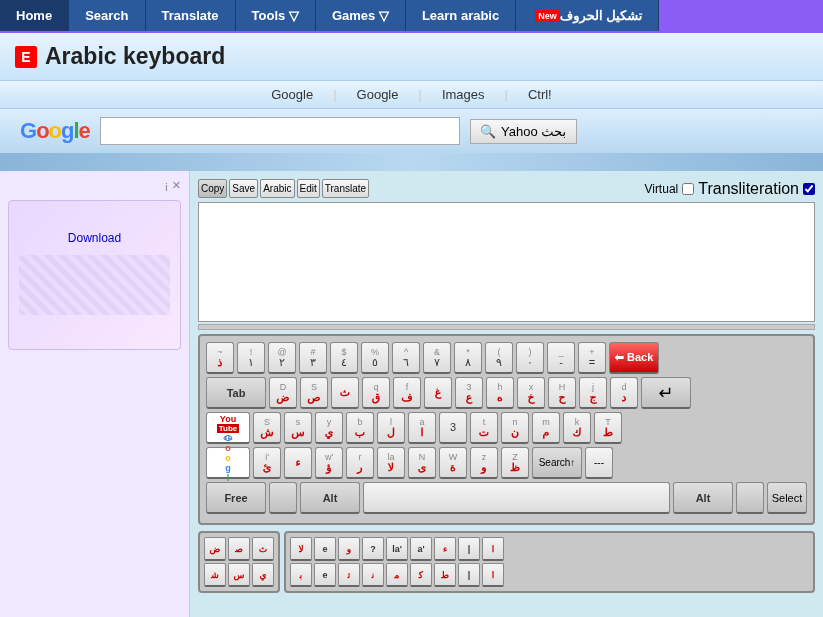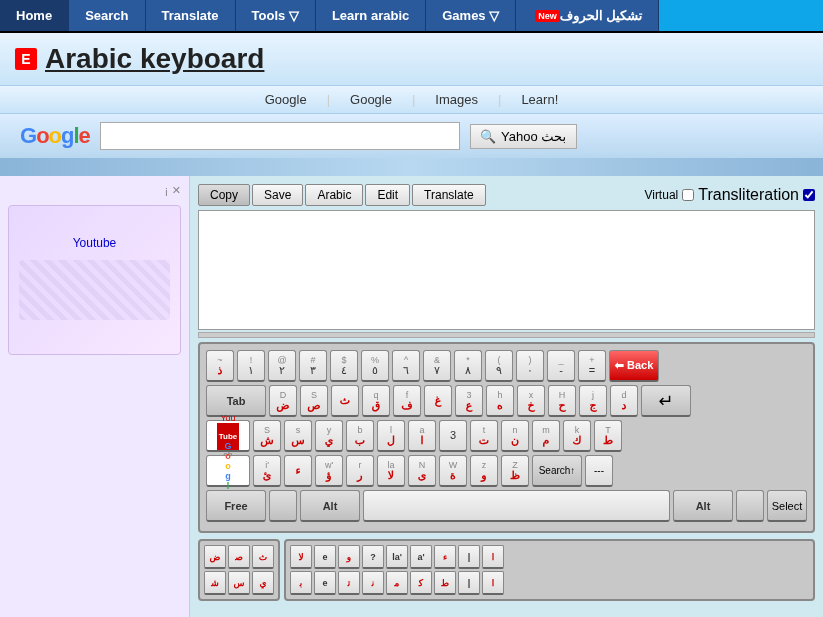--- a/index.html
+++ b/index.html
@@ -1,19 +1,19 @@
 <!DOCTYPE html>
 <html><head>
   <meta charset="utf-8">
   <style>
     * { margin: 0; padding: 0; box-sizing: border-box; }
     body { font-family: Arial, sans-serif; background: #d0e8f0; font-size: 13px; }
 
     
-    #nav { display: flex; background: #0ea5e9; border-bottom: 2px solid #000000; }
+    #nav { display: flex; background: #8b5cf6; border-bottom: 2px solid #8b5cf6; }
     .nav-item {
       padding: 8px 16px;
       color: white;
       background: #2a5a9b;
       border-right: 1px solid #1a3a6b;
       cursor: pointer;
       font-size: 13px;
       font-weight: bold;
       white-space: nowrap;
       display: flex; align-items: center;
@@ -30,21 +30,21 @@
       padding: 10px 15px;
       display: flex; align-items: center;
       border-bottom: 1px solid #aaccee;
     }
     #logo-icon {
       background: red; color: white; font-weight: bold;
       width: 22px; height: 22px; display: inline-flex;
       align-items: center; justify-content: center;
       font-size: 14px; margin-right: 8px; border-radius: 2px;
     }
-    #page-title { font-size: 28px; font-weight: bold; color: #222; text-decoration: underline; }
+    #page-title { font-size: 23px; font-weight: bold; color: #222; }
 
     
     #search-bar {
       background: linear-gradient(to bottom, #e8f4ff, #c8e4f8);
       padding: 6px 0;
       display: flex; justify-content: center; gap: 20px;
       border-bottom: 1px solid #aaccee;
     }
     .search-engine-link { color: #333; font-size: 13px; cursor: pointer; }
 
@@ -106,23 +106,23 @@
     }
 
     
     #keyboard-area { flex: 1; padding: 8px; }
 
     
     #toolbar {
       display: flex; align-items: center; gap: 2px; margin-bottom: 4px;
     }
     .toolbar-btn {
-      padding: 3px 11px; border: 1px solid #888;
+      padding: 3px 2px; border: 1px solid #888;
       background: linear-gradient(to bottom, #f8f8f8, #ddd);
-      cursor: pointer; font-size: 12px; border-radius: 2px;
+      cursor: pointer; font-size: 10px; border-radius: 2px;
     }
     .toolbar-btn.active { background: linear-gradient(to bottom, #ddd, #bbb); }
     #virtual-section { margin-left: auto; display: flex; align-items: center; gap: 4px; }
     #virtual-label { font-size: 12px; }
     #virtual-checkbox { width: 12px; height: 12px; }
     #translit-label { font-size: 16px; }
     #translit-checkbox { width: 12px; height: 12px; accent-color: #00a; }
 
     
     #text-area {
@@ -221,41 +221,41 @@
     .key-bot-b { font-size: 11px; color: #333; }
   </style>
 </head>
 <body>
 
 <div id="nav">
   <div class="nav-item active">Home</div>
   <div class="nav-item">Search</div>
   <div class="nav-item">Translate</div>
   <div class="nav-item">Tools ▽</div>
+  <div class="nav-item">Games ▽</div>
   <div class="nav-item">Learn arabic</div>
-  <div class="nav-item">Games ▽</div>
   <div class="nav-item" style="direction:rtl;">
     <span>تشكيل الحروف</span>
     <span class="nav-badge">New</span>
   </div>
 </div>
 
 <div id="header">
   <span id="logo-icon">E</span>
   <span id="page-title">Arabic keyboard</span>
 </div>
 
 <div id="search-bar">
   <span class="search-engine-link">Google</span>
   <span style="color:#ccc">|</span>
   <span class="search-engine-link">Google</span>
   <span style="color:#ccc">|</span>
   <span class="search-engine-link">Images</span>
   <span style="color:#ccc">|</span>
-  <span class="search-engine-link">Learn!</span>
+  <span class="search-engine-link">Ctrl!</span>
 </div>
 
 <div id="google-search">
   <div id="google-logo">
     <span class="g-blue">G</span><span class="g-red">o</span><span class="g-yellow">o</span><span class="g-blue2">g</span><span class="g-green">l</span><span class="g-red2">e</span>
   </div>
   <input id="google-search-input" type="text" style="">
   <button id="google-search-btn">
     <span>🔍</span>
     <span>Yahoo بحث</span>
@@ -265,21 +265,21 @@
 <div id="gradient-bar"></div>
 
 <div id="main">
 
   <div id="sidebar">
     <div id="ad-controls">
       <span id="ad-info">ℹ</span>
       <span id="ad-close">✕</span>
     </div>
     <div id="ad-content">
-      <div id="ad-brand">Youtube</div>
+      <div id="ad-brand">Download</div>
       <div id="ad-decoration"></div>
     </div>
   </div>
 
   <div id="keyboard-area">
 
     
     <div id="toolbar">
       <button class="toolbar-btn active">Copy</button>
       <button class="toolbar-btn">Save</button>
@@ -458,22 +458,22 @@
               <span class="key-top">d</span>
               <span class="key-bot">د</span>
             </div>
           </div>
         <div class="key key-enter key-wider" style="font-size:18px;">↵</div>
       </div>
 
       
       <div class="kb-row">
         <div class="key key-brand-yt key-wider" style="font-size:9px;">
-            <span style="color:#cc0000;font-weight:normal;">You</span>
-            <span style="color:#cc0000;font-weight:bold;background:#cc0000;color:white;padding:9px 2px;font-size:8px;">Tube</span>
+            <span style="color:#cc0000;font-weight:bold;">You</span>
+            <span style="color:#cc0000;font-weight:bold;background:#cc0000;color:white;padding:0 2px;font-size:8px;">Tube</span>
             <span style="color:#888;font-size:8px;"> ch</span>
           </div>
         <div class="key">
             <div class="key-two-line">
               <span class="key-top">S</span>
               <span class="key-bot">ش</span>
             </div>
           </div>
         <div class="key">
             <div class="key-two-line">

